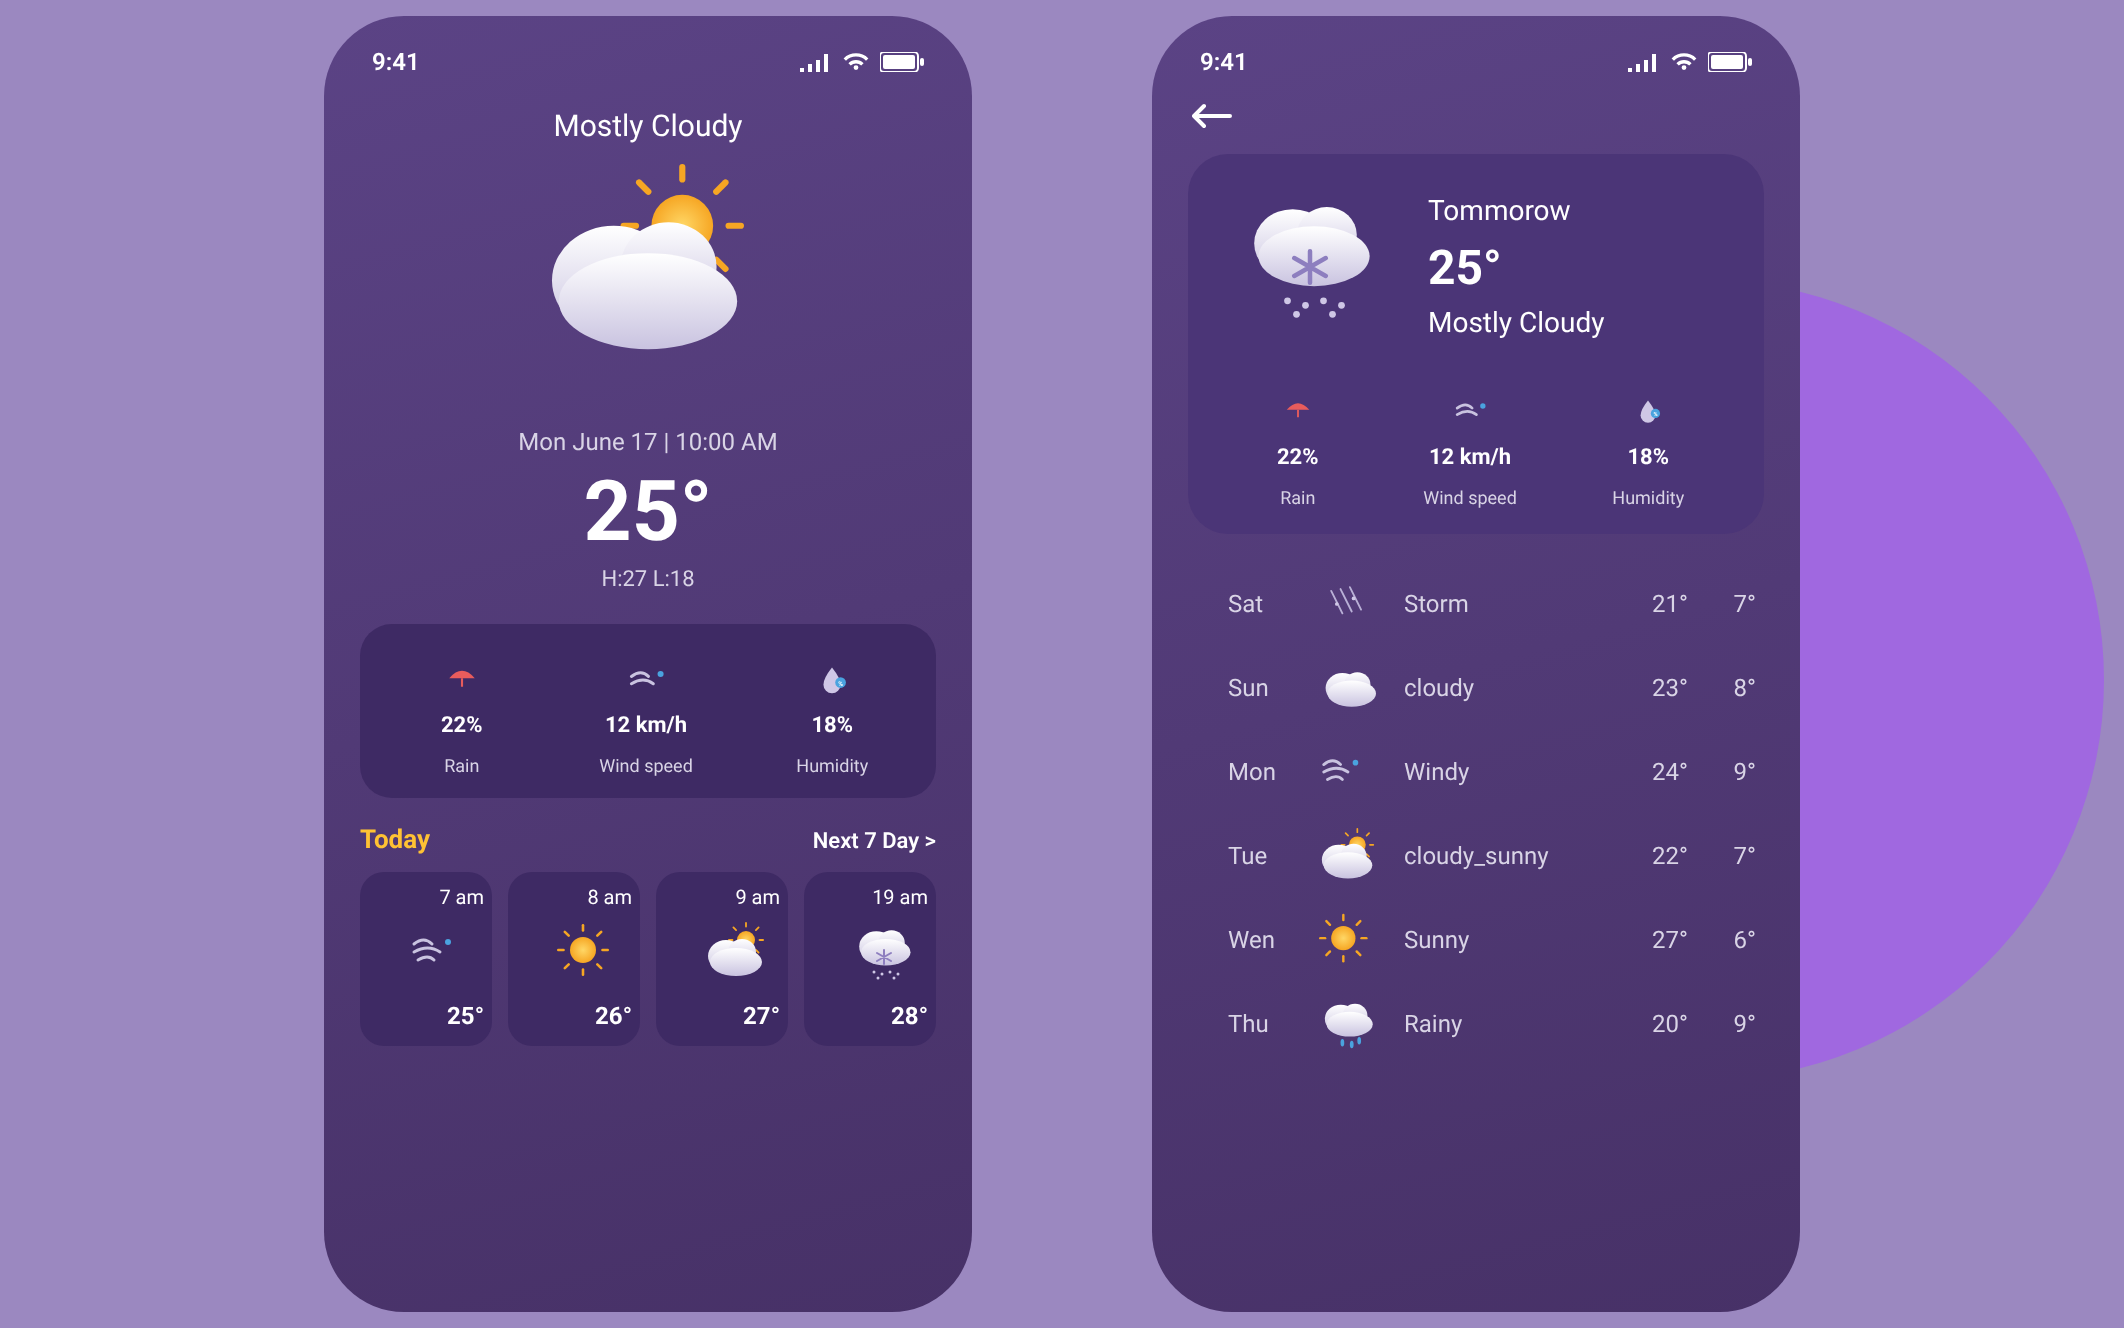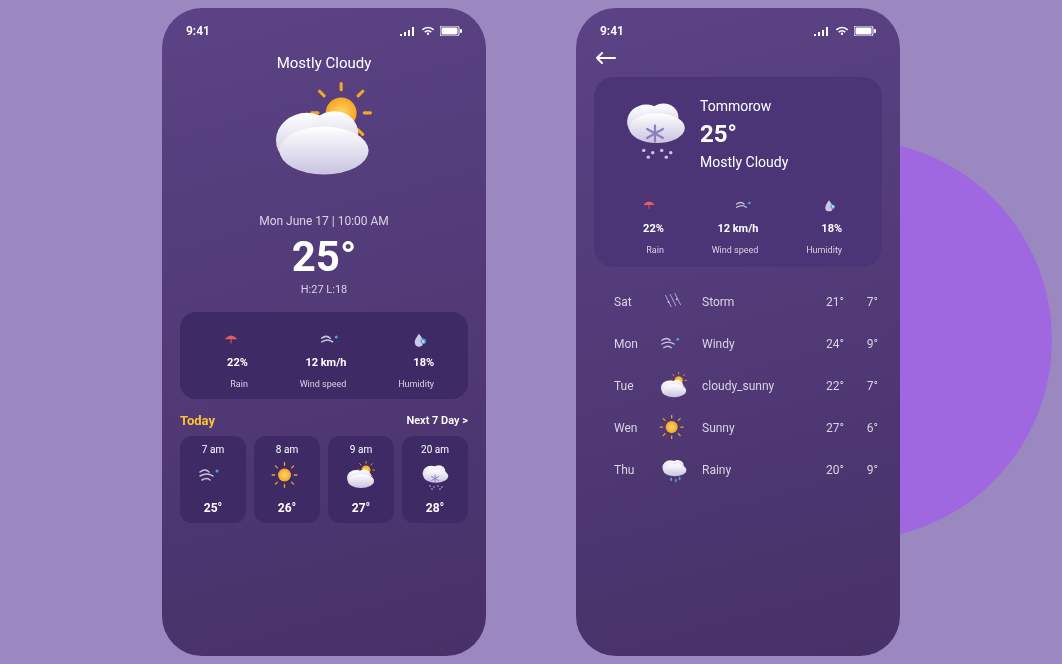--- a/index.html
+++ b/index.html
@@ -70,21 +70,21 @@
   .hilow { font-size: 11px; color: var(--muted); }
 
   .stats-card {
     background: var(--card);
     border-radius: 16px;
     margin-top: 16px;
     padding: 14px 8px 10px;
     display: flex;
     justify-content: space-around;
   }
-  .stat { text-align: right; }
+  .stat { text-align: center; }
   .stat-icon { height: 22px; margin-bottom: 4px; }
   .stat-val { font-size: 11px; font-weight: 700; }
   .stat-lbl { font-size: 9px; color: var(--muted); margin-top: 10px; }
 
   .today-row {
     display: flex;
     justify-content: space-between;
     align-items: center;
     margin-top: 14px;
     margin-bottom: 8px;
@@ -92,34 +92,34 @@
   }
   .today-title { color: var(--accent); font-weight: 700; font-size: 13px; }
   .next7 { font-size: 11px; font-weight: 600; cursor: pointer; }
 
   .hour-grid { display: flex; gap: 8px; }
   .hour-card {
     flex: 1;
     background: var(--card);
     border-radius: 12px;
     padding: 8px 4px;
-    text-align: center;
+    text-align: right;
   }
   .hour-time { font-size: 10px; margin-bottom: 4px; }
   .hour-icon { height: 30px; margin: 2px auto; }
   .hour-temp { font-size: 12px; font-weight: 700; margin-top: 4px; }
 
   
   .back-row { padding: 2px 0 8px 2px; }
   .summary-card {
     background: var(--card-light);
     border-radius: 20px;
     padding: 14px 16px 12px;
   }
-  .summary-top { display: flex; align-items: center; gap: 0; }
+  .summary-top { display: flex; align-items: center; gap: 14px; }
   .summary-icon { width: 90px; height: 85px; flex-shrink: 0; }
   .summary-text { display: flex; flex-direction: column; gap: 6px; }
   .summary-day { font-size: 14px; }
   .summary-temp { font-size: 24px; font-weight: 700; }
   .summary-cond { font-size: 14px; }
   .summary-stats { display: flex; justify-content: space-around; margin-top: 16px; }
 
   .day-list { margin-top: 16px; display: flex; flex-direction: column; gap: 4px; margin-left: 16px; }
   .day-row {
     display: flex;
@@ -297,21 +297,21 @@
           <use href="#icon-sunny"></use>
         </svg>
     <div class="hour-temp">26°</div></div>
       <div class="hour-card">
     <div class="hour-time">9 am</div>
     <svg class="hour-icon" viewBox="0 0 80 60" width="44">
           <use href="#icon-cloudy_sunny"></use>
         </svg>
     <div class="hour-temp">27°</div></div>
       <div class="hour-card">
-    <div class="hour-time">20 am</div>
+    <div class="hour-time">19 am</div>
     <svg class="hour-icon" viewBox="0 0 80 60" width="44">
           <use href="#icon-snow"></use>
         </svg>
     <div class="hour-temp">28°</div></div>
     </div>
 </div>
 
 <div class="phone">
   <div class="status-bar">
     <span>9:41</span>
@@ -378,20 +378,31 @@
     <div class="day-icon">
       <svg viewBox="0 0 80 60" width="38" height="28">
             <use href="#icon-storm"></use>
           </svg>
     </div>
     <div class="day-cond">Storm</div>
     <div class="day-hi">21°</div>
     <div class="day-lo">7°</div>
       </div>
       <div class="day-row">
+    <div class="day-name">Sun</div>
+    <div class="day-icon">
+      <svg viewBox="0 0 80 60" width="38" height="28">
+            <use href="#icon-cloudy"></use>
+          </svg>
+    </div>
+    <div class="day-cond">cloudy</div>
+    <div class="day-hi">23°</div>
+    <div class="day-lo">8°</div>
+      </div>
+      <div class="day-row">
     <div class="day-name">Mon</div>
     <div class="day-icon">
       <svg viewBox="0 0 80 60" width="38" height="28">
             <use href="#icon-windy"></use>
           </svg>
     </div>
     <div class="day-cond">Windy</div>
     <div class="day-hi">24°</div>
     <div class="day-lo">9°</div>
       </div>

